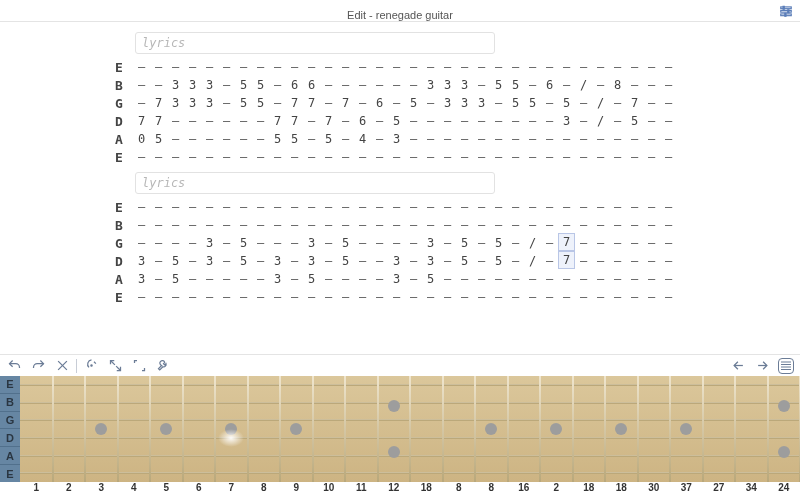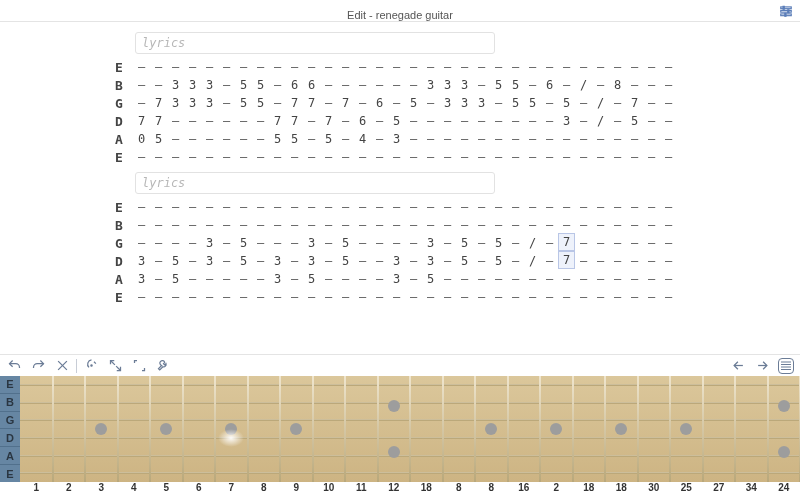--- a/index.html
+++ b/index.html
@@ -666,19 +666,19 @@
         <div class="num">11</div>
         <div class="num">12</div>
         <div class="num">18</div>
         <div class="num">8</div>
         <div class="num">8</div>
         <div class="num">16</div>
         <div class="num">2</div>
         <div class="num">18</div>
         <div class="num">18</div>
         <div class="num">30</div>
-        <div class="num">25</div>
+        <div class="num">37</div>
         <div class="num">27</div>
         <div class="num">34</div>
         <div class="num">24</div>
       </div>
   </div>
 </div>
 
 </body></html>

